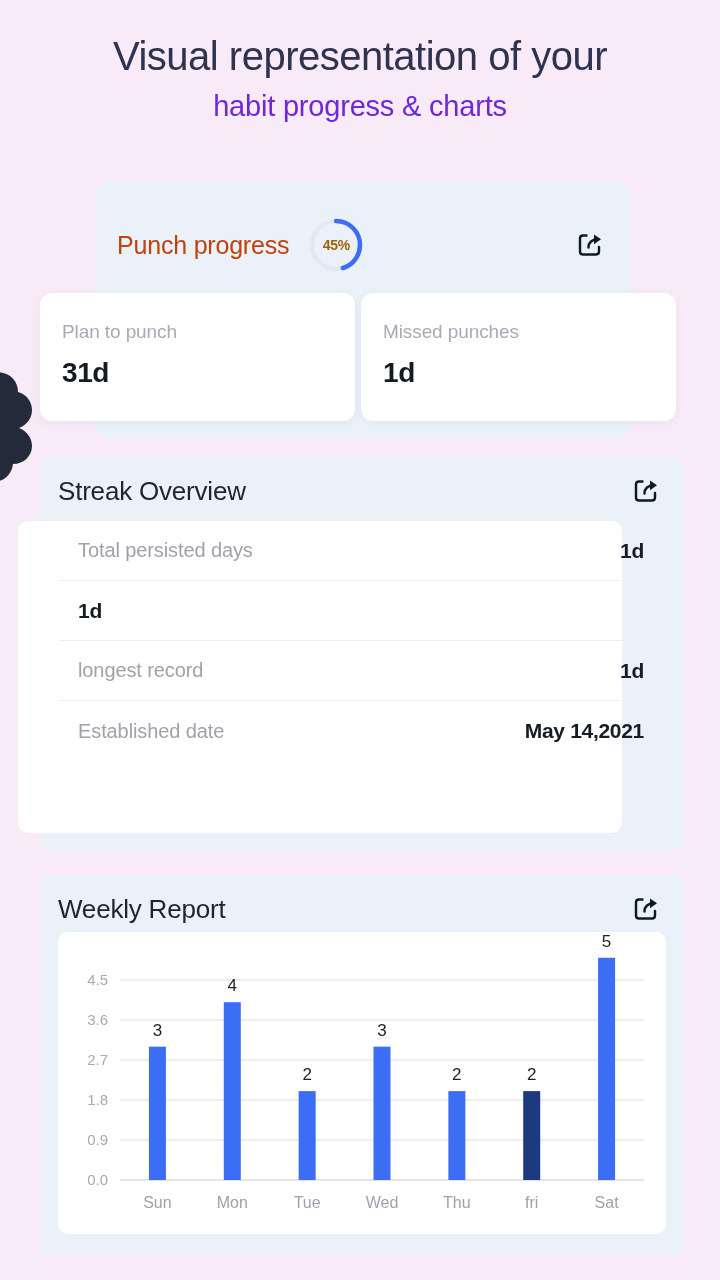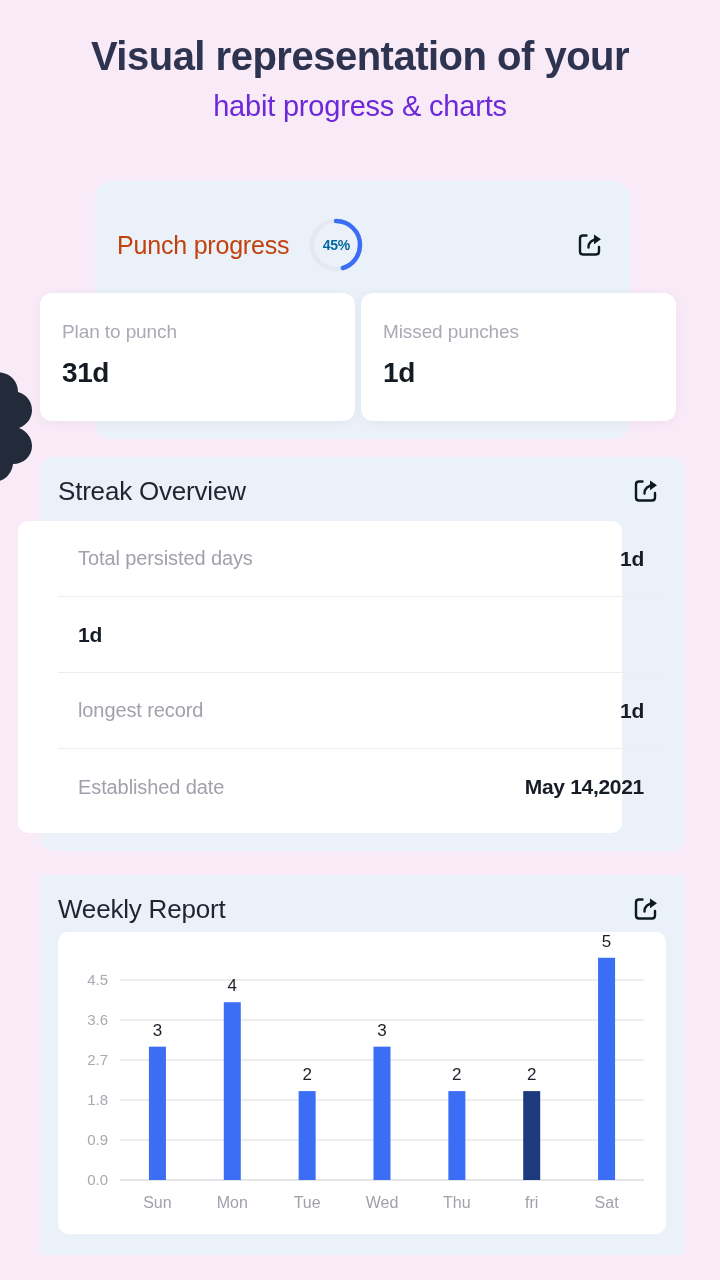--- a/index.html
+++ b/index.html
@@ -24,21 +24,21 @@
     pointer-events:none;
   }
 
   
   .heading-wrap {
     position:absolute; left:0; top:32px; width:720px;
     text-align:center;
   }
   .title-main {
     font-size:40px;
-    font-weight:bold;
+    font-weight:normal;
     letter-spacing:-0.5px;
     color:#2e3350;
     line-height:1.2;
   }
   .title-sub {
     margin-top:10px;
     font-size:29px;
     font-weight:400;
     color:#6d28d9;
     letter-spacing:-0.2px;
@@ -69,21 +69,21 @@
     position:relative;
     width:58px; height:58px;
     margin-left:18px;
     flex:0 0 auto;
   }
   .ring svg { display:block; }
   .ring-text {
     position:absolute; inset:0;
     display:flex; align-items:center; justify-content:center;
     font-size:14px; font-weight:bold;
-    color:#0369a1;
+    color:#a16207;
     letter-spacing:-0.3px;
   }
   .share-btn {
     margin-left:auto;
     width:36px; height:36px;
     display:flex; align-items:center; justify-content:center;
     cursor:pointer;
   }
 
   
@@ -142,21 +142,21 @@
     background:#fff;
     border-radius:10px;
     padding:0 18px;
   }
   .streak-rows {
     position:absolute;
     left:58px; top:521px;
     width:604px;
   }
   .streak-row {
-    height:76px;
+    height:60px;
     display:flex;
     align-items:center;
     justify-content:space-between;
     border-bottom:1px solid #ededf1;
     padding:0 18px 0 20px;
   }
   .streak-row:last-child { border-bottom:none; }
   .streak-key {
     font-size:20px;
     color:#a0a1ab;

